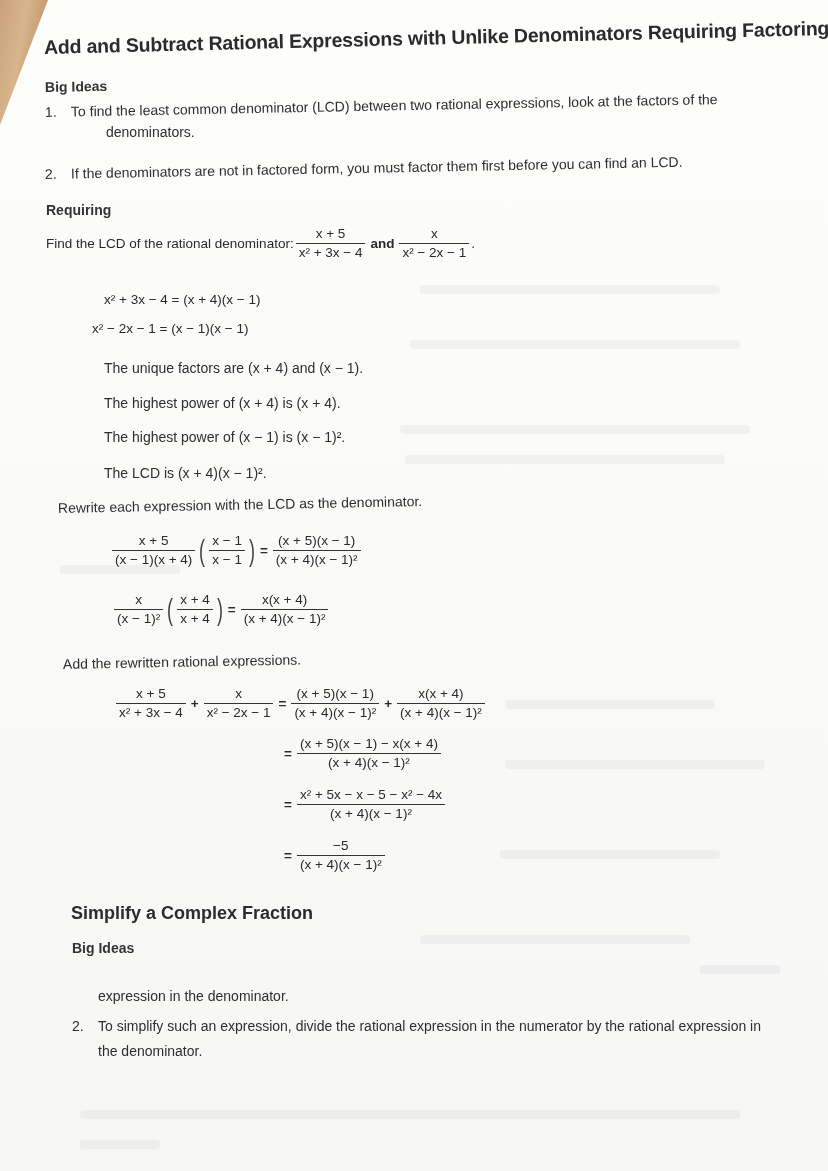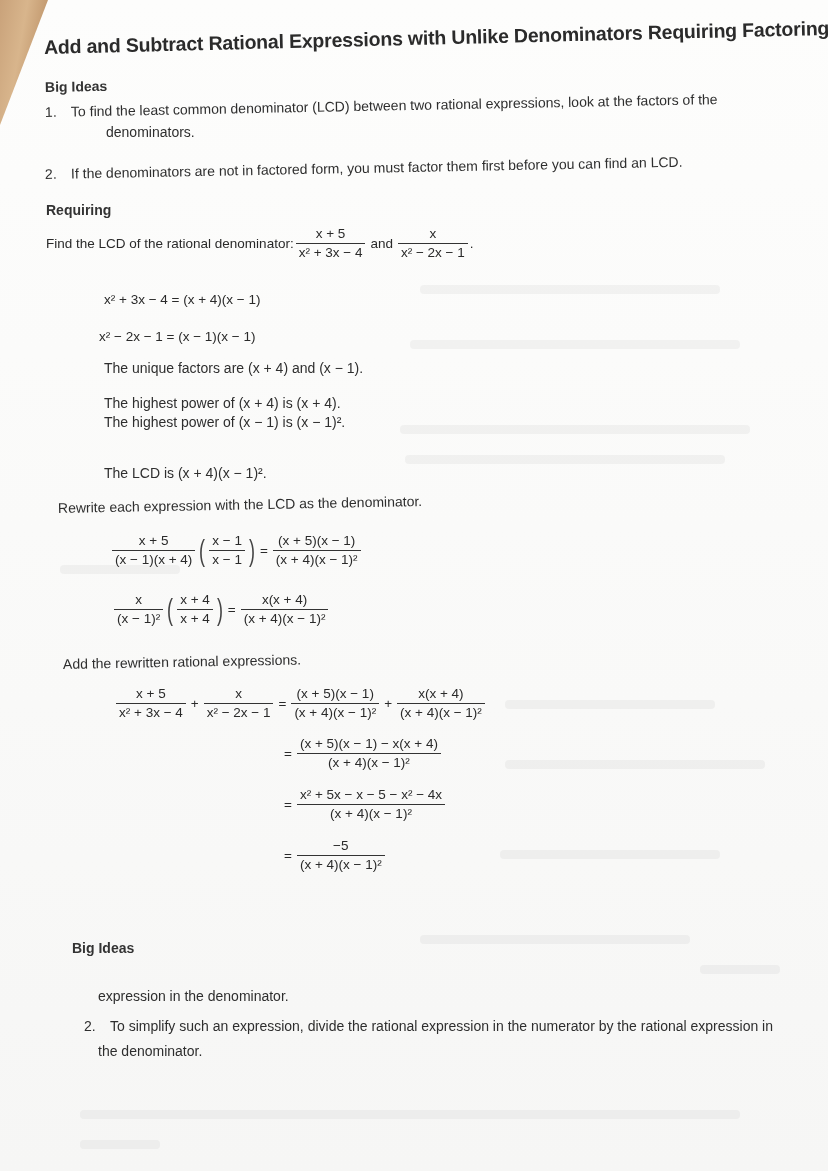--- a/index.html
+++ b/index.html
@@ -36,21 +36,21 @@
   .txt { font-size: 14px; color: #2e2e2e; }
   .num { display: inline-block; width: 26px; font-weight: normal; }
   .tilt { transform: rotate(-1.1deg); transform-origin: left center; }
 
   
   .m { font-family: "Liberation Sans", sans-serif; font-size: 13.5px; color: #2a2a2a; }
   .frac { display: inline-flex; flex-direction: column; vertical-align: middle; margin: 0 2px; }
   .frac .n { padding: 0 3px 1px; border-bottom: 1.2px solid #333; text-align: center; line-height: 16px; }
   .frac .d { padding: 1px 3px 0; text-align: center; line-height: 16px; }
   .paren { display: inline-block; font-size: 30px; font-weight: 200; vertical-align: middle; transform: scaleX(0.6); line-height: 1; color: #444; }
-  .op { display: inline-block; margin: 8px 3px; vertical-align: middle; }
+  .op { display: inline-block; margin: 8px 3px; vertical-align: middle; font-weight: bold; }
 </style>
 </head>
 <body>
 
 <div class="paper"></div>
 <div class="wood"></div>
 
 <div>
   <div class="ghost" style="left:420px;top:285px;width:300px;"></div>
   <div class="ghost" style="left:410px;top:340px;width:330px;"></div>
@@ -91,25 +91,25 @@
     </span>
     <span class="op">and</span>
     <span class="frac">
       <span class="n">x</span>
       <span class="d">x² − 2x − 1</span>
     </span>
     <span>.</span>
   </div>
 
   <div class="abs m" style="left:104px;top:292px;">x² + 3x − 4 = (x + 4)(x − 1)</div>
-  <div class="abs m" style="left:99px;top:321px;margin-top:8px;">x² − 2x − 1 = (x − 1)(x − 1)</div>
+  <div class="abs m" style="left:92px;top:321px;">x² − 2x − 1 = (x − 1)(x − 1)</div>
 
   <div class="abs txt" style="left:104px;top:360px;">The unique factors are (x + 4) and (x − 1).</div>
   <div class="abs txt" style="left:104px;top:395px;">The highest power of (x + 4) is (x + 4).</div>
-  <div class="abs txt" style="left:104px;top:414px;">The highest power of (x − 1) is (x − 1)².</div>
+  <div class="abs txt" style="left:104px;top:429px;">The highest power of (x − 1) is (x − 1)².</div>
   <div class="abs txt" style="left:104px;top:465px;">The LCD is (x + 4)(x − 1)².</div>
 
   <div class="abs txt tilt" style="left:58px;top:500px;">Rewrite each expression with the LCD as the denominator.</div>
 
   <div class="abs m" style="left:110px;top:533px;display:flex;align-items:center;">
     <span class="frac">
       <span class="n">x + 5</span>
       <span class="d">(x − 1)(x + 4)</span>
     </span>
     <span class="paren">(</span>
@@ -182,22 +182,23 @@
     </span>
   </div>
   <div class="abs m" style="left:281px;top:838px;display:flex;align-items:center;">
     <span class="op">=</span>
     <span class="frac">
       <span class="n">−5</span>
       <span class="d">(x + 4)(x − 1)²</span>
     </span>
   </div>
 
+  <div class="abs h-sec" style="left:71px;top:903px;">Simplify a Complex Fraction</div>
   <div class="abs h-sub" style="left:72px;top:940px;">Big Ideas</div>
 
   <div class="abs txt" style="left:98px;top:988px;">expression in the denominator.</div>
 
-  <div class="abs txt" style="left:72px;top:1018px;margin-left:12px;">
+  <div class="abs txt" style="left:72px;top:1018px;">
     <span class="num">2.</span><span>To simplify such an expression, divide the rational expression in the numerator by the rational expression in</span>
   </div>
   <div class="abs txt" style="left:98px;top:1043px;">the denominator.</div>
 
 </div>
 
 </body></html>

